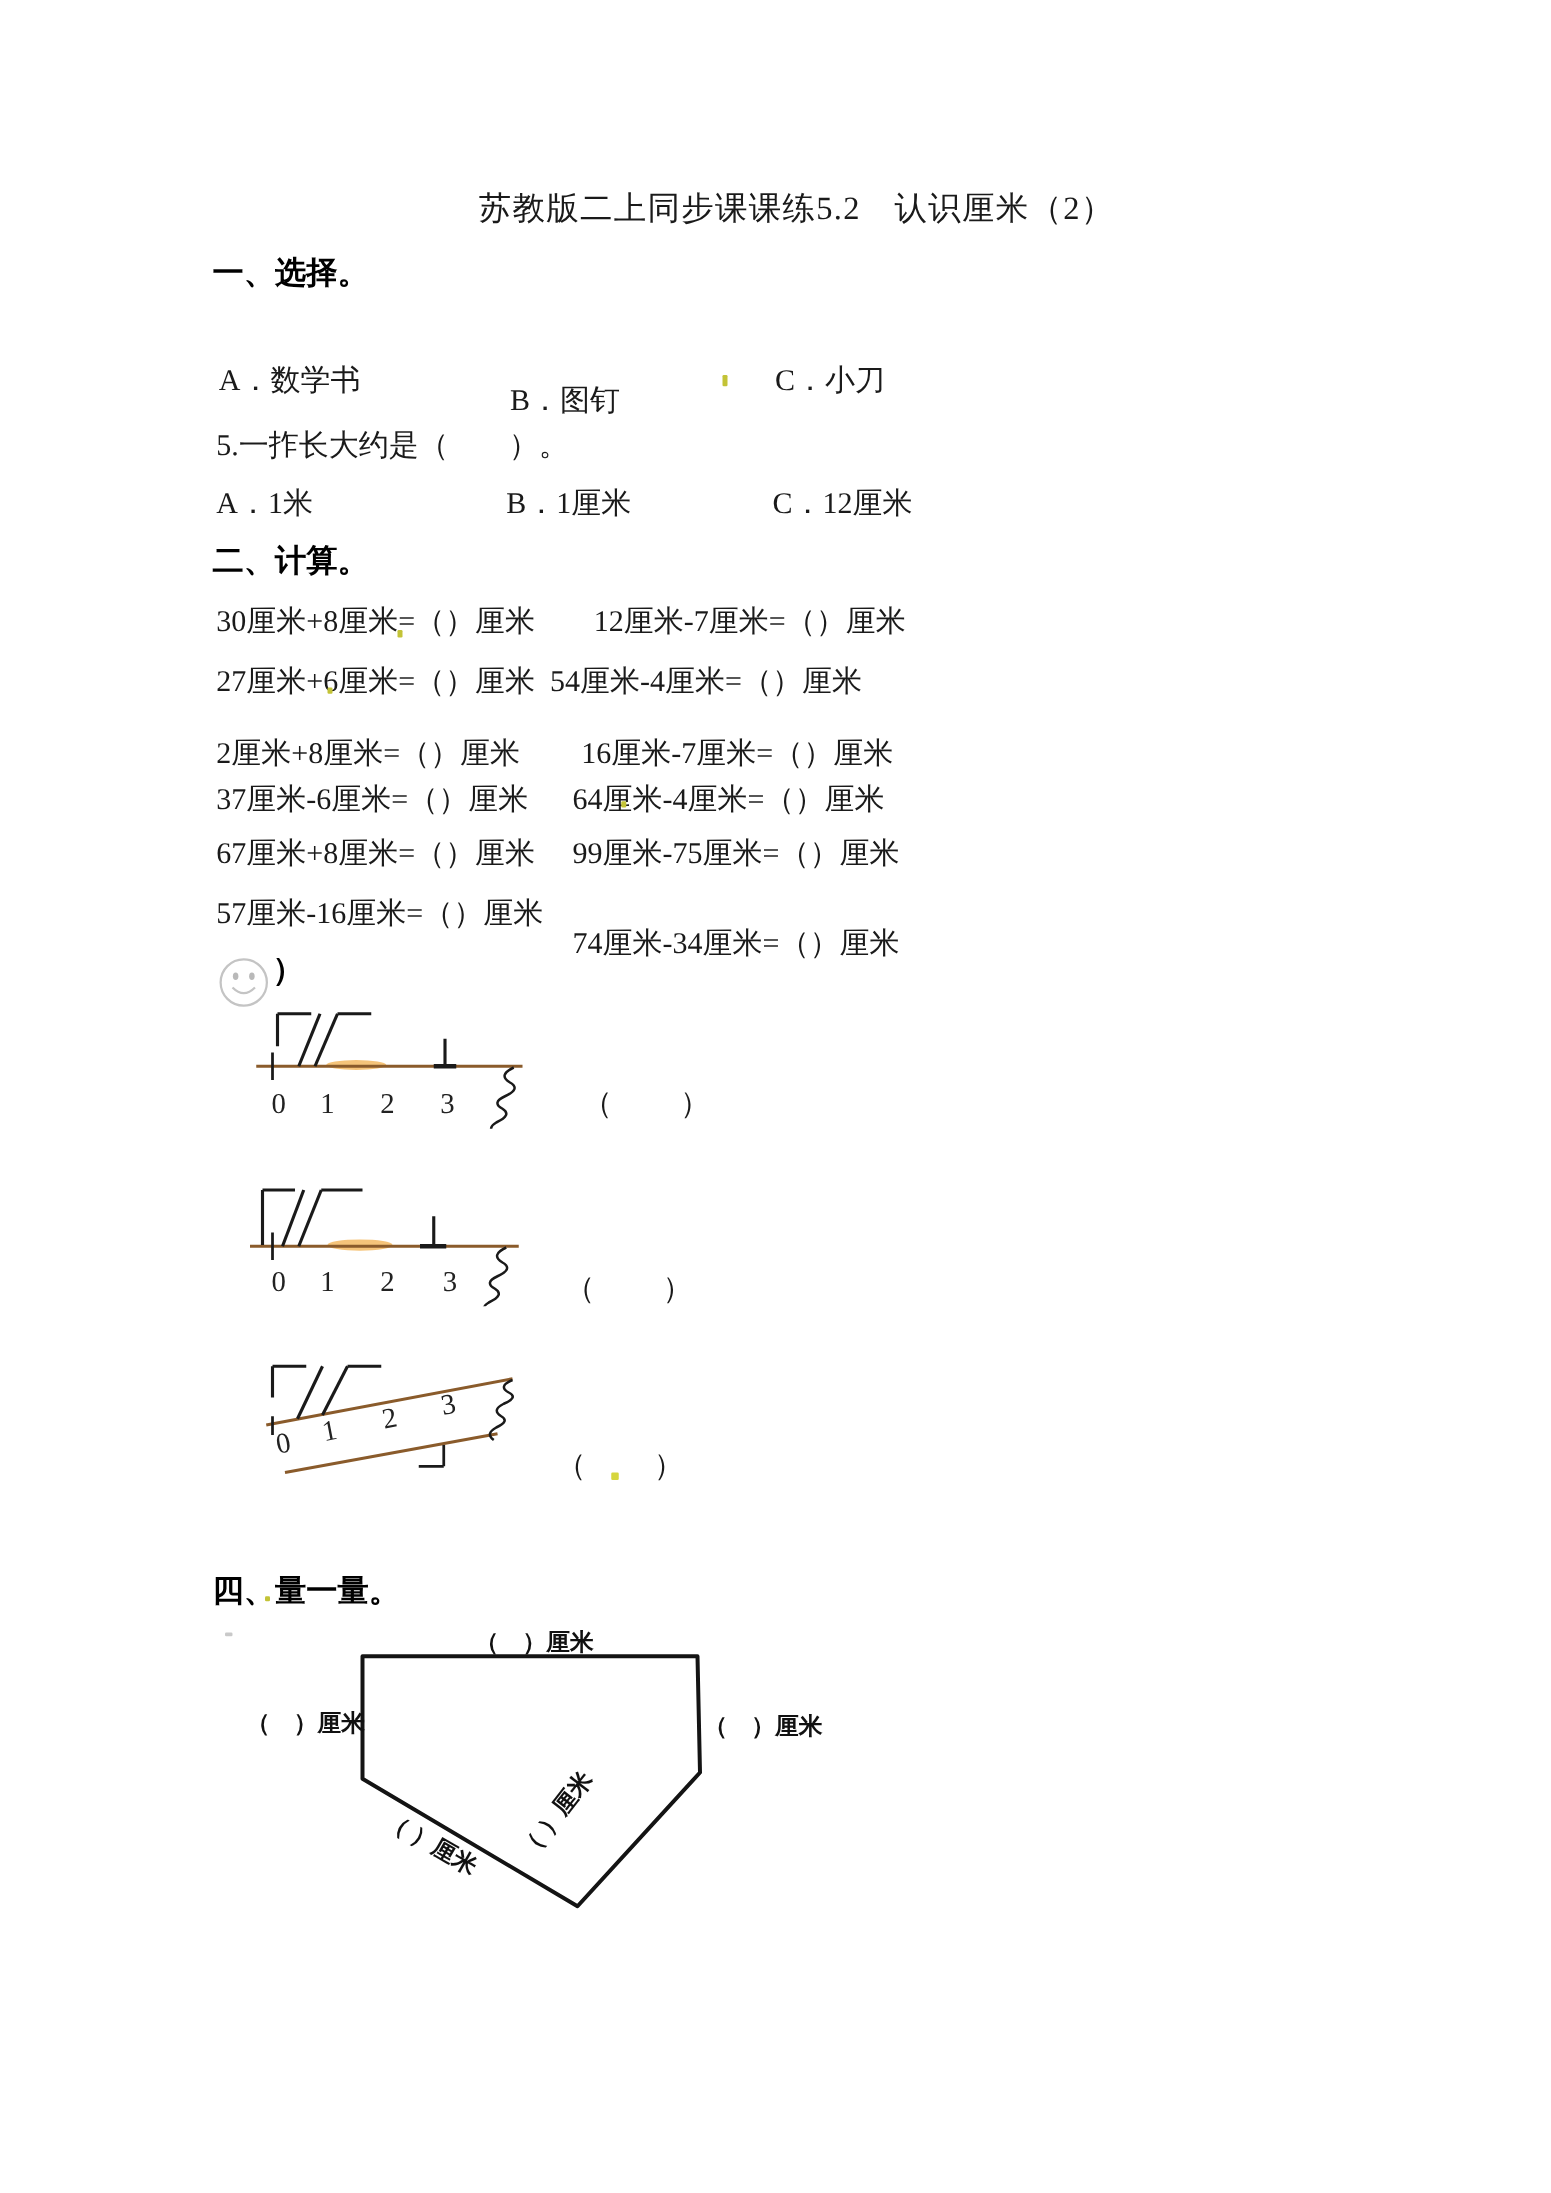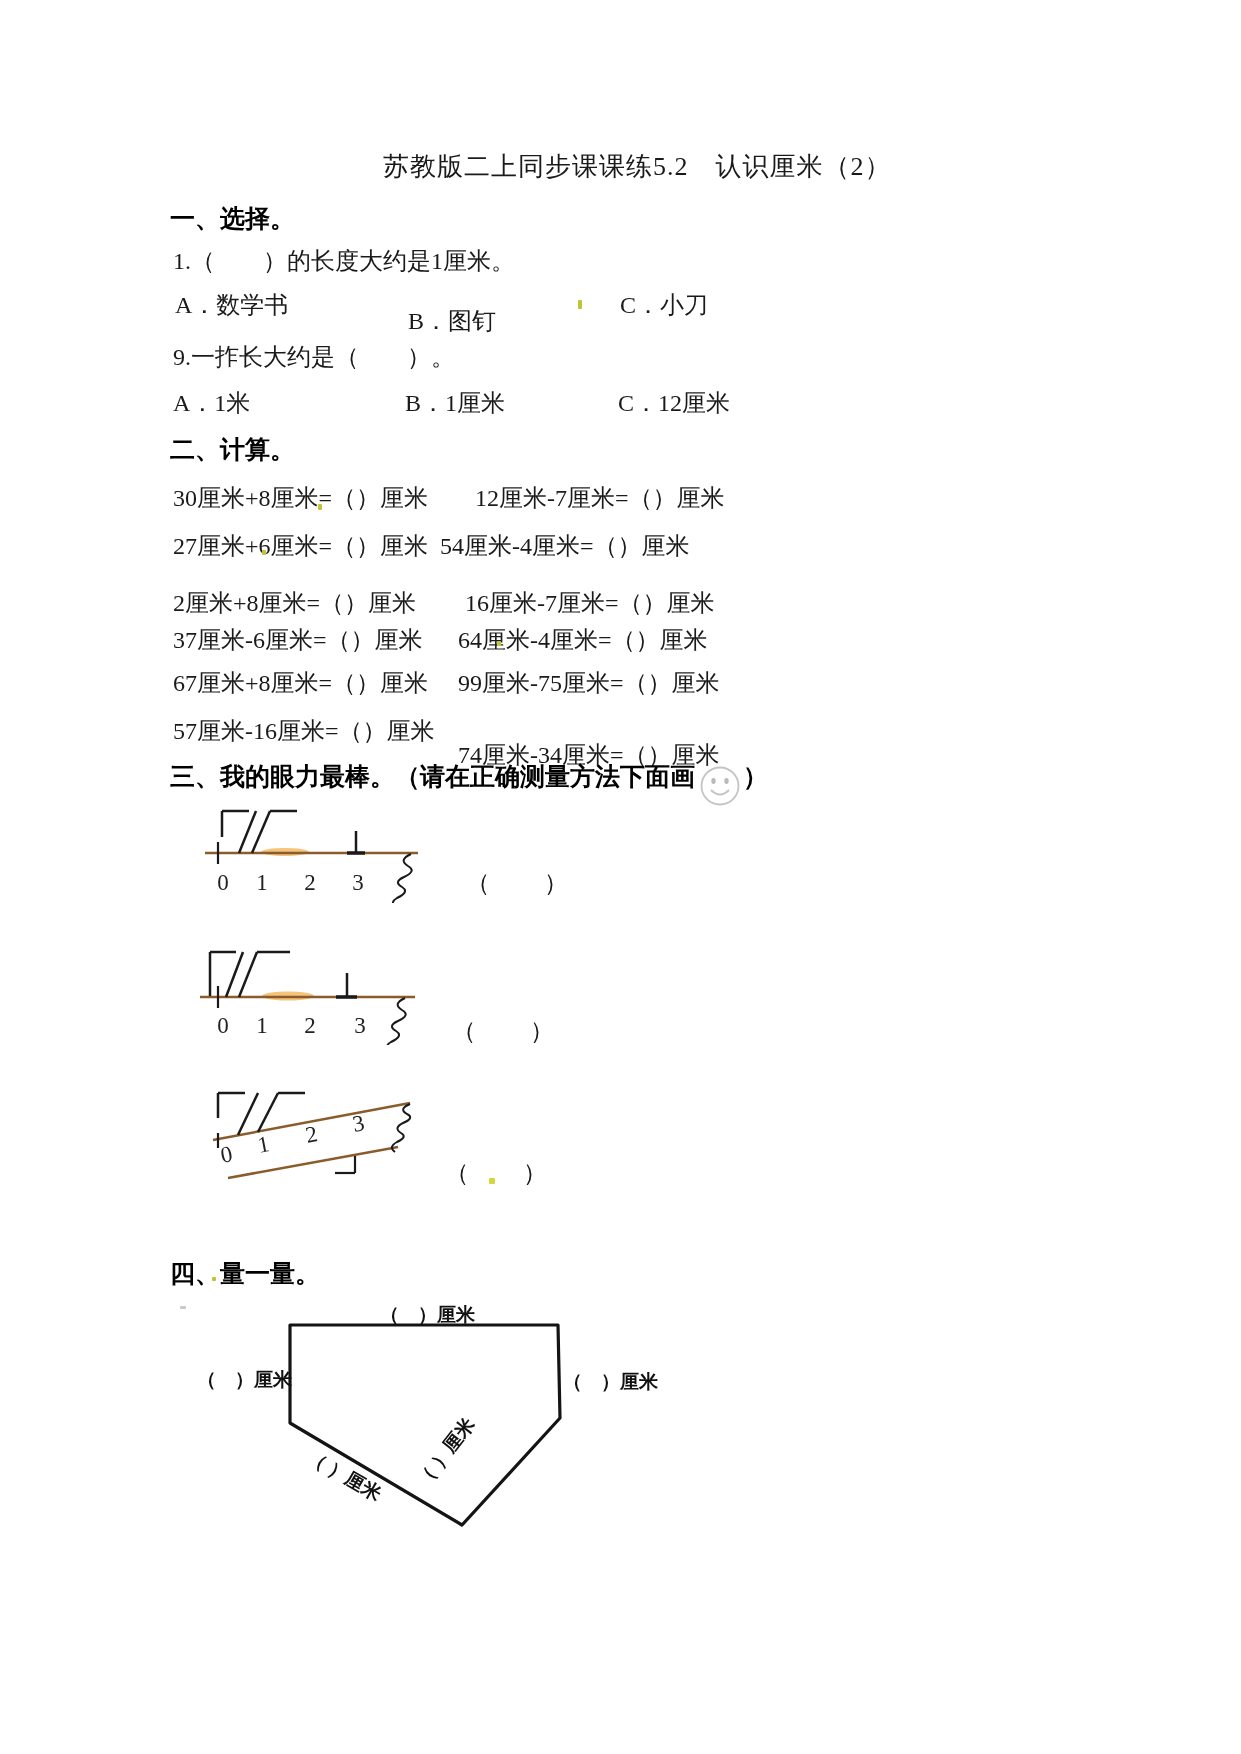--- a/index.html
+++ b/index.html
@@ -20,25 +20,24 @@
   .head3 .smiley{margin:4px 2px 0 4px;}
 </style>
 </head>
 <body>
 
 <div class="page">
 
   <div class="abs title" style="left:383px;top:151px;">苏教版二上同步课课练5.2　认识厘米（2）</div>
 
   <div class="abs sec-head" style="left:170px;top:203px;">一、选择。</div>
-  <div class="abs body-text" style="left:173px;top:246px;">1.（　　）的长度大约是1厘米。</div>
   <div class="abs body-text" style="left:175px;top:290px;">A．数学书</div>
   <div class="abs body-text" style="left:408px;top:306px;">B．图钉</div>
   <div class="abs body-text" style="left:620px;top:290px;">C．小刀</div>
-  <div class="abs body-text" style="left:173px;top:342px;">9.一拃长大约是（　　）。</div>
+  <div class="abs body-text" style="left:173px;top:342px;">5.一拃长大约是（　　）。</div>
   <div class="abs body-text" style="left:173px;top:388px;">A．1米</div>
   <div class="abs body-text" style="left:405px;top:388px;">B．1厘米</div>
   <div class="abs body-text" style="left:618px;top:388px;">C．12厘米</div>
 
   <div class="abs sec-head" style="left:170px;top:434px;">二、计算。</div>
 
   <div class="abs calc" style="left:173px;top:483px;">
     <span>30厘米+8厘米=（）厘米</span>
     <span class="abs" style="left:302px;top:0;">12厘米-7厘米=（）厘米</span>
   </div>
@@ -57,21 +56,20 @@
   <div class="abs calc" style="left:173px;top:668px;text-align:right;">
     <span>67厘米+8厘米=（）厘米</span>
     <span class="abs" style="left:285px;top:0;">99厘米-75厘米=（）厘米</span>
   </div>
   <div class="abs calc" style="left:173px;top:716px;">
     <span>57厘米-16厘米=（）厘米</span>
     <span class="abs" style="left:285px;top:0;margin-top:24px;">74厘米-34厘米=（）厘米</span>
   </div>
 
   <div class="abs sec-head head3" style="left:170px;top:761px;">
-    <span>三、我的眼力最棒。（请在正确测量方法下面画</span>
     <svg class="smiley" width="42" height="42" viewBox="0 0 42 42">
       <circle cx="21" cy="21" r="18.5" fill="none" stroke="#c4c4c4" stroke-width="1.8"></circle>
       <ellipse cx="14.5" cy="16" rx="2.2" ry="3" fill="#b9b9b9"></ellipse>
       <ellipse cx="27.5" cy="16" rx="2.2" ry="3" fill="#b9b9b9"></ellipse>
       <path d="M12,25 q9,9 18,0" fill="none" stroke="#c4c4c4" stroke-width="1.8"></path>
     </svg>
     <span>）</span>
   </div>
 
   <svg class="abs" style="left:180px;top:798px;" width="260" height="105" viewBox="0 0 260 105">

